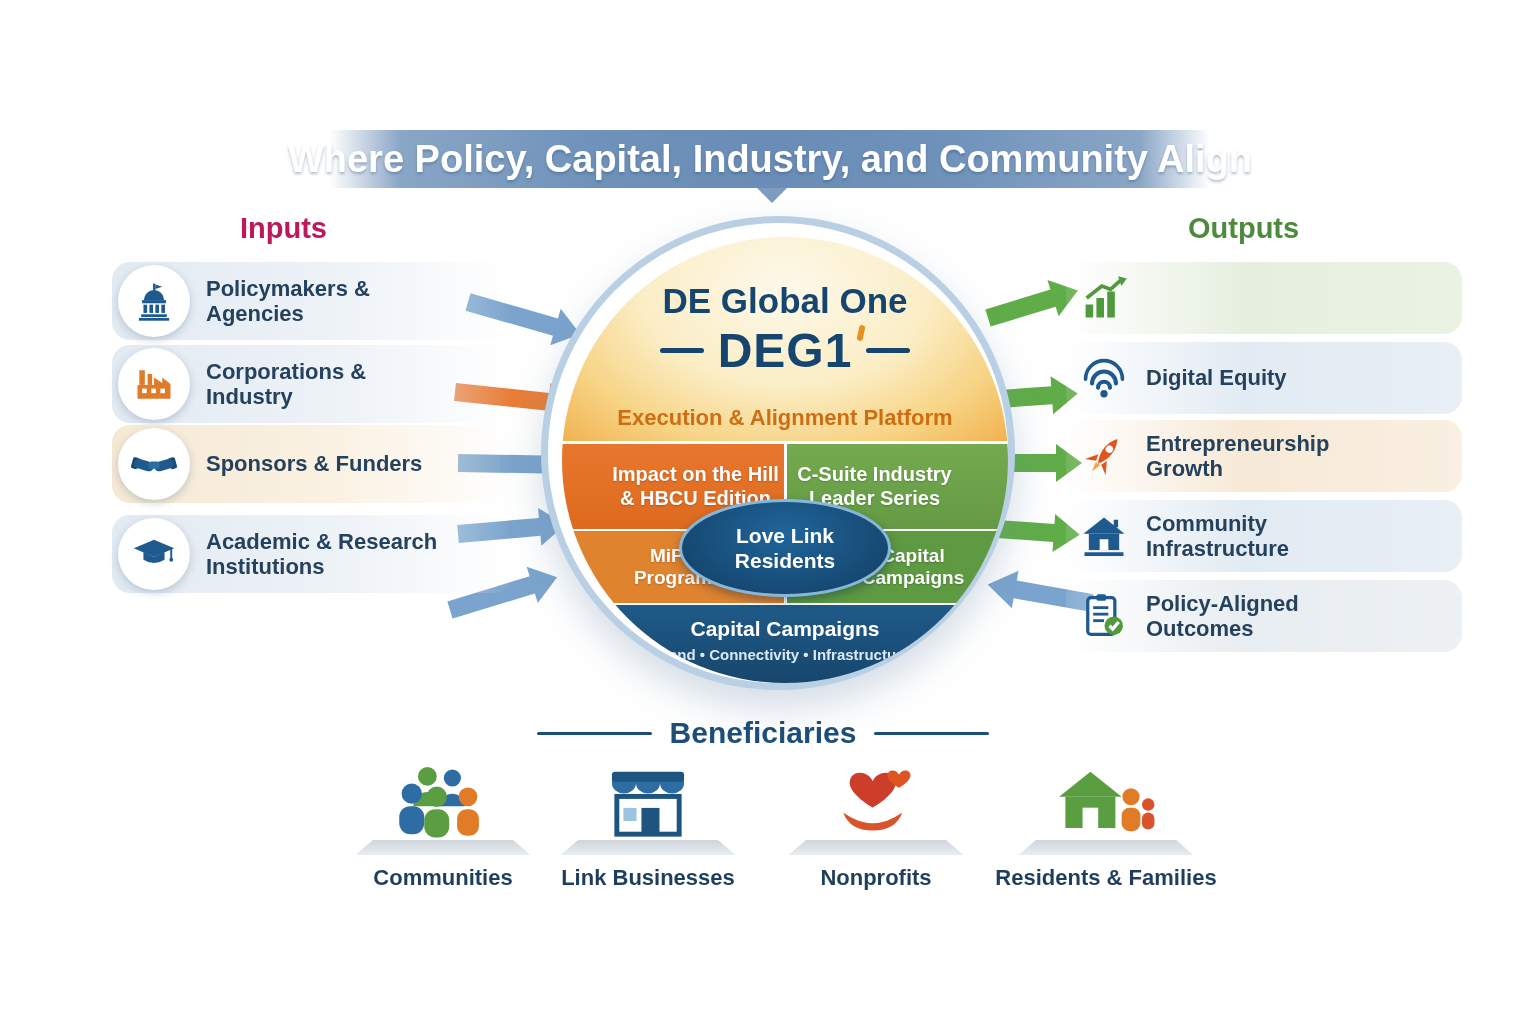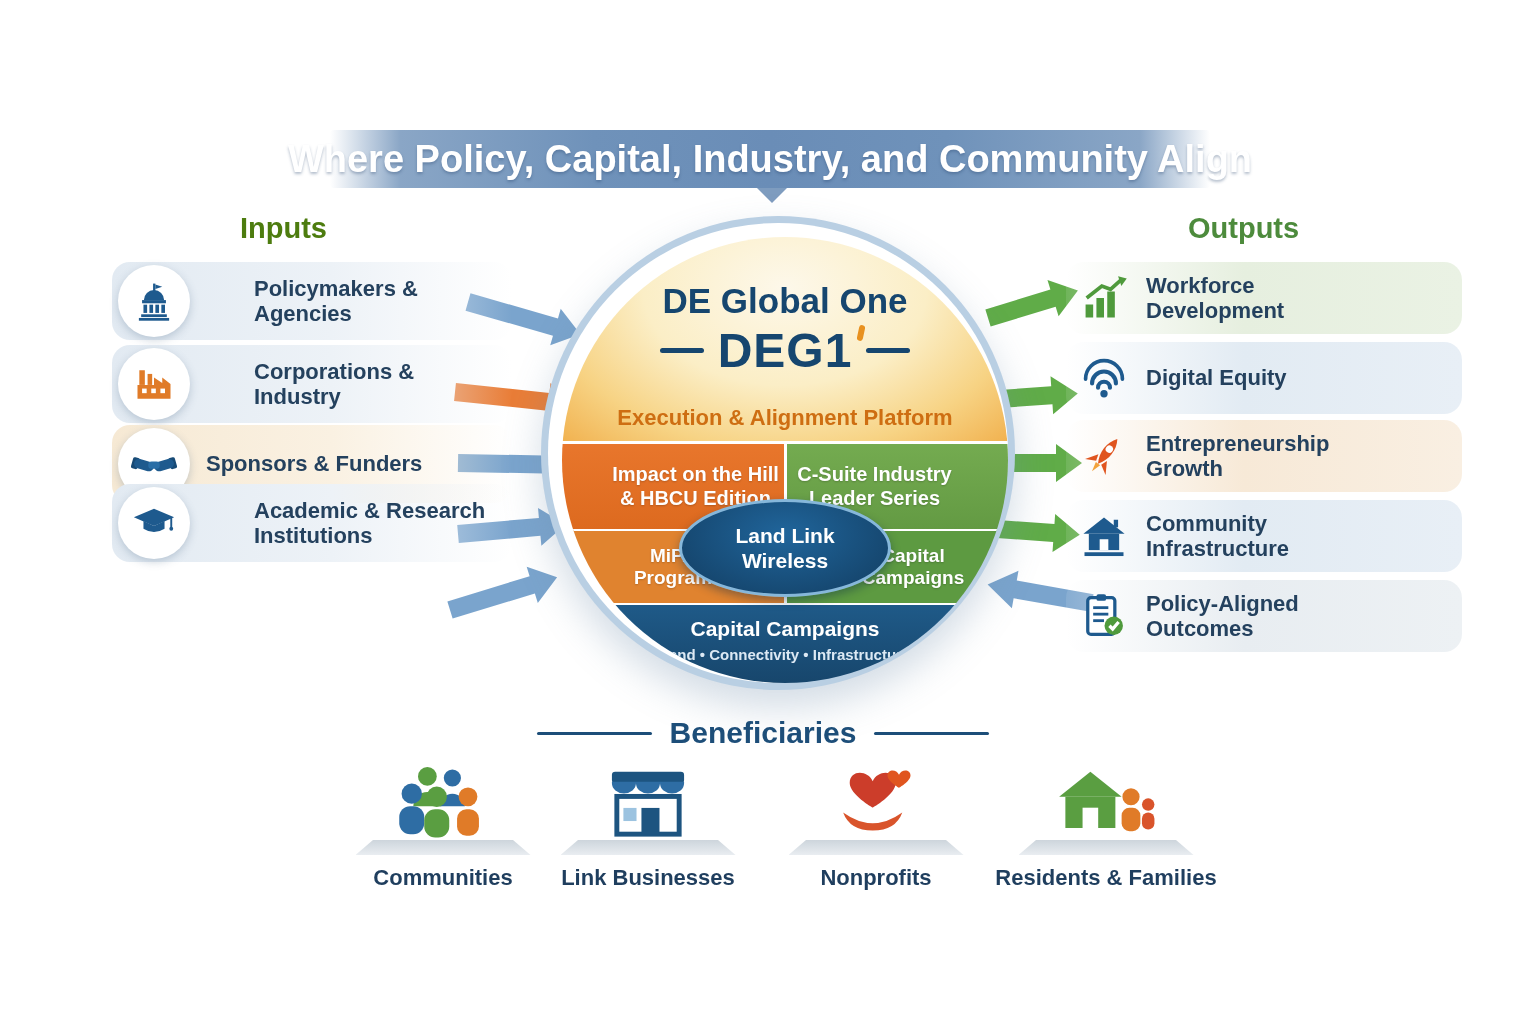--- a/index.html
+++ b/index.html
@@ -8,26 +8,26 @@
 
   
   .banner{position:absolute;left:330px;top:130px;width:880px;height:58px;
     background:linear-gradient(90deg,rgba(150,175,205,0) 0%,#8aa6c6 8%,#6f92ba 30%,#6a8db7 50%,#6f92ba 70%,#8aa6c6 92%,rgba(150,175,205,0) 100%);
     display:flex;align-items:center;justify-content:center;border-radius:4px;}
   .banner-text{color:#ffffff;font-size:38px;font-weight:bold;text-shadow:0 2px 3px rgba(40,70,110,.35);white-space:nowrap;}
   .banner-notch{position:absolute;left:757px;top:188px;width:0;height:0;
     border-left:15px solid transparent;border-right:15px solid transparent;border-top:15px solid #7e9cbf;}
 
   
-  .inputs-heading{position:absolute;left:240px;top:212px;font-size:29px;font-weight:bold;color:#4d7c0f;text-align:right;}
+  .inputs-heading{position:absolute;left:240px;top:212px;font-size:29px;font-weight:bold;color:#be185d;text-align:right;}
   .outputs-heading{position:absolute;left:1188px;top:212px;font-size:29px;font-weight:bold;color:#4d8b3c;}
 
   
   .in-row{position:absolute;left:112px;width:400px;height:78px;display:flex;align-items:center;border-radius:18px;padding-left:6px;box-sizing:border-box;}
-  .in-pill-blue{background:linear-gradient(90deg,#e2eaf2 0%,#edf2f7 55%,rgba(255,255,255,0) 100%);gap:48px;}
+  .in-pill-blue{background:linear-gradient(90deg,#e2eaf2 0%,#edf2f7 55%,rgba(255,255,255,0) 100%);}
   .in-pill-warm{background:linear-gradient(90deg,#f6e9d4 0%,#faf1e2 55%,rgba(255,255,255,0) 100%);}
   .icon-circle{width:72px;height:72px;border-radius:50%;background:#ffffff;flex:0 0 72px;
     box-shadow:0 3px 8px rgba(80,110,140,.3);display:flex;align-items:center;justify-content:center;margin-right:16px;}
   .row-label{font-size:22px;font-weight:600;color:#24415e;line-height:1.15;width:250px;}
 
   
   .out-row{position:absolute;left:1066px;width:396px;height:72px;display:flex;align-items:center;border-radius:18px;padding-left:10px;box-sizing:border-box;}
   .out-tint-green{background:linear-gradient(90deg,rgba(255,255,255,.1) 0%,#e6efdf 45%,#eaf2e4 100%);}
   .out-tint-blue{background:linear-gradient(90deg,rgba(255,255,255,.1) 0%,#e2ebf3 45%,#e8eff6 100%);}
   .out-tint-warm{background:linear-gradient(90deg,rgba(255,255,255,.1) 0%,#f7e9d7 45%,#f9efe2 100%);}
@@ -149,21 +149,21 @@
         <rect x="1" y="17" width="7" height="12" rx="2" transform="rotate(16 4 23)" fill="#174a75"></rect>
         <rect x="40" y="17" width="7" height="12" rx="2" transform="rotate(-16 44 23)" fill="#174a75"></rect>
         <rect x="3" y="20" width="21" height="10" rx="5" transform="rotate(16 13 25)" fill="#1e5a8e"></rect>
         <rect x="24" y="20" width="21" height="10" rx="5" transform="rotate(-16 35 25)" fill="#1e5a8e"></rect>
         <rect x="18" y="21.5" width="12" height="7.5" rx="3.5" fill="#2a6ea6"></rect>
       </svg>
     </div>
     <div class="row-label">Sponsors &amp; Funders</div>
   </div>
 
-  <div class="in-row in-pill-blue" style="top:484px;">
+  <div class="in-row in-pill-blue" style="top:515px;">
     <div class="icon-circle">
       <svg viewBox="0 0 48 48" width="46" height="46">
         <g fill="#1e5a8e">
           <polygon points="24,9 45,18 24,27 3,18"></polygon>
           <path d="M13,22 v8 q11,7 22,0 v-8 l-11,5 z"></path>
           <rect x="41" y="18" width="2" height="11"></rect>
             <circle cx="42" cy="30" r="2"></circle>
         </g>
       </svg>
     </div>
@@ -185,21 +185,21 @@
         </div>
         <div class="seg-lowR">
           <div class="seg-text-sm" style="width:110px;">Capital Campaigns</div>
         </div>
         <div class="seg-bottom">
           <div class="bottom-title">Capital Campaigns</div>
           <div class="bottom-sub">Land • Connectivity • Infrastructure</div>
         </div>
         <div class="v-divider"></div>
         <div class="hub-ellipse">
-          <div class="ellipse-text" style="width:150px;">Land Link Wireless</div>
+          <div class="ellipse-text" style="width:150px;">Love Link Residents</div>
         </div>
         <div class="hub-org">DE Global One</div>
         <div class="hub-acronym-row">
           <span class="hub-dash"></span>
           <span class="hub-acronym"><span>DEG1</span><span class="hub-tick"></span></span>
           <span class="hub-dash"></span>
         </div>
         <div class="hub-tagline">Execution &amp; Alignment Platform</div>
       </div>
     </div>
@@ -212,21 +212,20 @@
       <svg viewBox="0 0 48 48" width="52" height="52">
         <g fill="#4f9a3c">
           <rect x="7" y="30" width="7" height="12"></rect>
             <rect x="17" y="24" width="7" height="18"></rect>
             <rect x="27" y="18" width="7" height="24"></rect>
         </g>
         <polyline points="8,24 22,13 30,16 40,7" stroke="#4f9a3c" stroke-width="3.4" fill="none"></polyline>
         <polygon points="37,4 45,6 40,13" fill="#4f9a3c"></polygon>
       </svg>
     </div>
-    <div class="row-label">Workforce Development</div>
   </div>
 
   <div class="out-row out-tint-blue" style="top:342px;">
     <div class="out-icon">
       <svg viewBox="0 0 48 48" width="52" height="52">
         <g stroke="#1e5a8e" stroke-width="3.8" fill="none" stroke-linecap="round">
           <path d="M7,25 a17,17 0 0 1 34,0" stroke-width="3.4"></path>
           <path d="M13,29 a11,11 0 0 1 22,0"></path>
           <path d="M18.5,33 a5.5,5.5 0 0 1 11,0"></path>
         </g>

